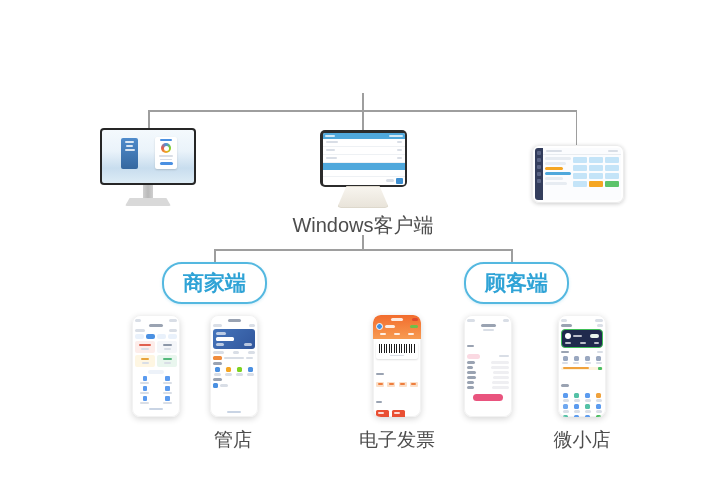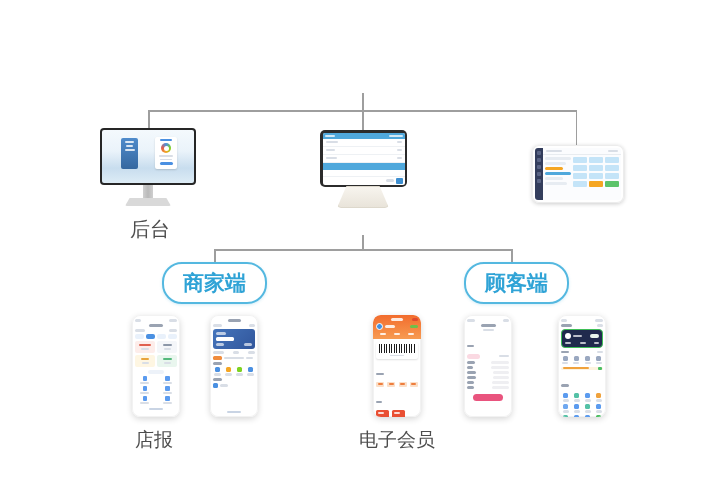--- a/index.html
+++ b/index.html
@@ -154,21 +154,20 @@
           <span class="mon-circle"></span>
           <span class="bar" style="width:14px;height:1.5px"></span>
           <span class="bar" style="width:12px;height:1.5px"></span>
           <span class="bar" style="width:13px;background:#4A90E2;height:2.5px"></span>
         </div>
       </div>
     </div>
     <div class="mon-neck"></div>
     <div class="mon-base"></div>
   </div>
-  <div class="dev-label" style="left:90px;width:120px;top:216px;">后台</div>
 
   <div class="pos">
     <div class="pos-frame">
       <div class="pos-screen">
         <div class="pos-top">
             <span class="bar" style="width:10px"></span>
             <span class="bar" style="width:14px"></span>
           </div>
         <div class="pos-row">
             <span class="bar" style="width:12px"></span>
@@ -184,20 +183,21 @@
           </div>
         <div class="pos-hl"></div>
         <div class="pos-bot">
             <span class="bar" style="width:8px"></span>
             <span class="pos-btn"></span>
           </div>
       </div>
     </div>
     <div class="pos-stand"></div>
   </div>
+  <div class="dev-label" style="left:283px;width:160px;">Windows客户端</div>
 
   <div class="tablet">
     <div class="tab-screen">
       <div class="tab-side">
           <i></i>
           <i></i>
           <i></i>
           <i></i>
           <i></i>
         </div>
@@ -300,21 +300,20 @@
           <span class="ico"></span>
           <span class="bar" style="width:9px"></span>
         </div>
       <div class="mi">
           <span class="ico"></span>
           <span class="bar" style="width:9px"></span>
         </div>
     </div>
     <div class="hbar"></div>
   </div>
-  <div class="app-label" style="left:94px;">店报</div>
 
   <div class="phone" style="left:210px;">
     <div class="rowsp" style="justify-content:center">
         <span class="bar dk" style="width:13px"></span>
       </div>
     <div class="rowsp">
         <span class="bar" style="width:9px"></span>
         <span class="bar" style="width:6px"></span>
       </div>
     <div class="bluecard">
@@ -358,20 +357,21 @@
     </div>
     <div class="rowsp">
         <span class="bar dk" style="width:9px"></span>
       </div>
     <div class="orow">
         <i style="width:5px;height:5px;border-radius:1.5px;background:#4A90E2"></i>
         <span class="bar" style="width:8px"></span>
       </div>
     <div class="hbar" style="margin-top:auto"></div>
   </div>
+  <div class="app-label" style="left:173px;">管店</div>
 
   <div class="phone" style="left:373px;">
     <div class="orangehead">
       <div class="rowsp" style="justify-content:center;position:relative;">
         <span class="bar" style="width:12px"></span>
         <span style="position:absolute;right:0;width:6px;height:3px;background:#E04A2F;border-radius:1.5px;"></span>
       </div>
       <div class="avrow">
         <span class="av"></span>
         <span class="bar" style="width:10px"></span>
@@ -394,21 +394,21 @@
         <i></i>
         <i></i>
       </div>
     <div><span class="bar dk" style="width:6px"></span></div>
     <div class="coupons">
         <i></i>
         <i></i>
       </div>
 
   </div>
-  <div class="app-label" style="left:337px;">电子会员</div>
+  <div class="app-label" style="left:337px;">电子发票</div>
 
   <div class="phone" style="left:464px;">
     <div class="rowsp">
         <span class="bar" style="width:8px"></span>
         <span class="bar" style="width:6px"></span>
       </div>
     <div class="rowsp" style="justify-content:center">
         <span class="bar dk" style="width:15px"></span>
       </div>
     <div class="rowsp" style="justify-content:center">
@@ -534,14 +534,15 @@
           <i style="background:#5B9BEF"></i>
         </div>
       <div class="iv">
           <i style="background:#5B9BEF"></i>
         </div>
       <div class="iv">
           <i style="background:#4CBF63"></i>
         </div>
     </div>
   </div>
+  <div class="app-label" style="left:522px;">微小店</div>
 
 </div>
 
 </body></html>

